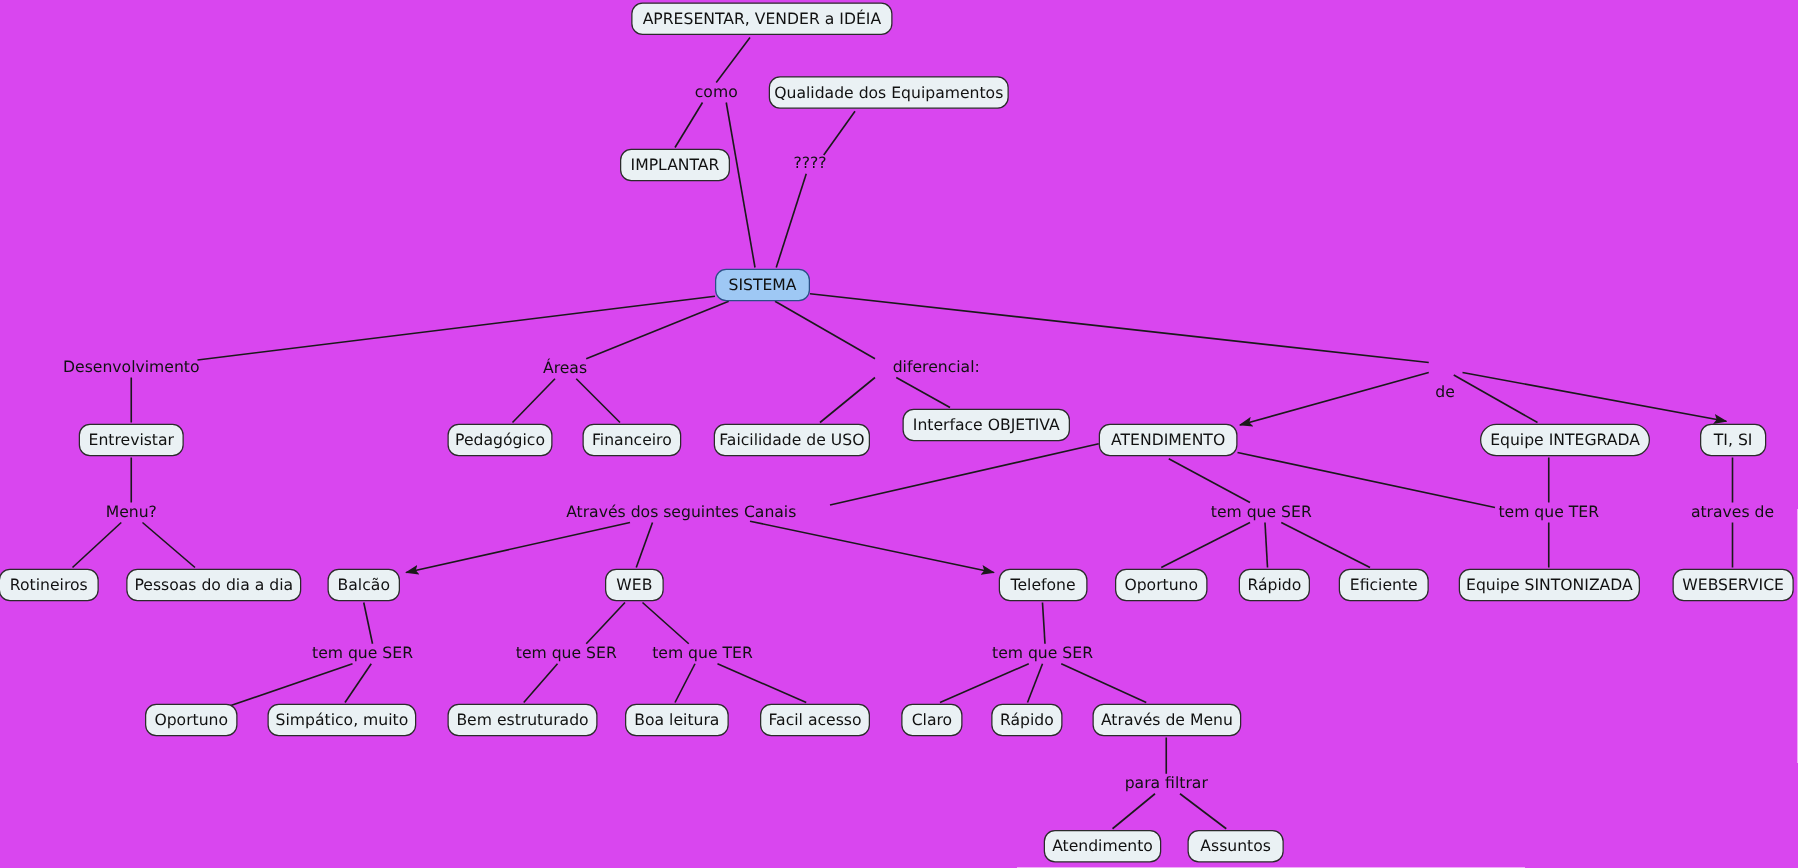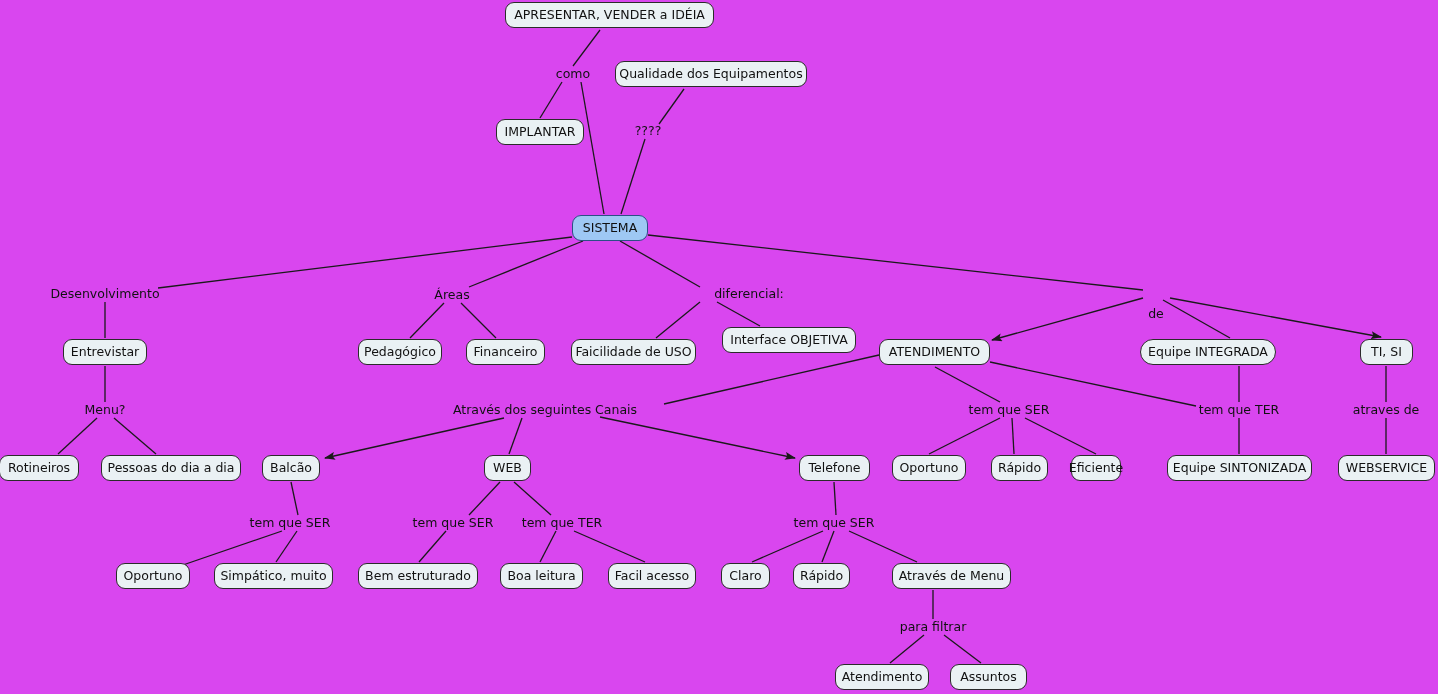--- a/index.html
+++ b/index.html
@@ -122,41 +122,41 @@
   <div id="nodes-layer">
       <div class="node" style="left: 505px; top: 2px; width: 209px;">APRESENTAR, VENDER a IDÉIA</div>
       <div class="node" style="left: 615px; top: 61px; width: 192px;">Qualidade dos Equipamentos</div>
       <div class="node" style="left: 496px; top: 119px; width: 88px;">IMPLANTAR</div>
       <div class="node accent" style="left: 572px; top: 215px; width: 76px;">SISTEMA</div>
       <div class="node" style="left: 358px; top: 339px; width: 84px;">Pedagógico</div>
       <div class="node" style="left: 466px; top: 339px; width: 79px;">Financeiro</div>
       <div class="node" style="left: 571px; top: 339px; width: 125px;">Faicilidade de USO</div>
       <div class="node" style="left: 722px; top: 327px; width: 134px;">Interface OBJETIVA</div>
       <div class="node" style="left: 879px; top: 339px; width: 111px;">ATENDIMENTO</div>
-      <div class="node" style="left: 1140px; top: 339px; width: 136px; border-radius: 13px;">Equipe INTEGRADA</div>
+      <div class="node" style="left: 1184px; top: 339px; width: 136px; border-radius: 13px;">Equipe INTEGRADA</div>
       <div class="node" style="left: 1360px; top: 339px; width: 53px;">TI, SI</div>
       <div class="node" style="left: 63px; top: 339px; width: 84px;">Entrevistar</div>
       <div class="node" style="left: -1px; top: 455px; width: 80px;">Rotineiros</div>
       <div class="node" style="left: 101px; top: 455px; width: 140px;">Pessoas do dia a dia</div>
       <div class="node" style="left: 262px; top: 455px; width: 58px;">Balcão</div>
       <div class="node" style="left: 484px; top: 455px; width: 47px;">WEB</div>
       <div class="node" style="left: 799px; top: 455px; width: 71px;">Telefone</div>
       <div class="node" style="left: 892px; top: 455px; width: 74px;">Oportuno</div>
       <div class="node" style="left: 991px; top: 455px; width: 57px;">Rápido</div>
-      <div class="node" style="left: 1071px; top: 455px; width: 50px;">Eficiente</div>
+      <div class="node" style="left: 1071px; top: 455px; width: 72px;">Eficiente</div>
       <div class="node" style="left: 1167px; top: 455px; width: 145px;">Equipe SINTONIZADA</div>
       <div class="node" style="left: 1338px; top: 455px; width: 97px;">WEBSERVICE</div>
       <div class="node" style="left: 116px; top: 563px; width: 74px;">Oportuno</div>
       <div class="node" style="left: 214px; top: 563px; width: 119px;">Simpático, muito</div>
       <div class="node" style="left: 358px; top: 563px; width: 120px;">Bem estruturado</div>
       <div class="node" style="left: 500px; top: 563px; width: 83px;">Boa leitura</div>
       <div class="node" style="left: 608px; top: 563px; width: 88px;">Facil acesso</div>
       <div class="node" style="left: 721px; top: 563px; width: 49px;">Claro</div>
       <div class="node" style="left: 793px; top: 563px; width: 57px;">Rápido</div>
-      <div class="node" style="left: 892px; top: 563px; width: 119px;">Através de Menu</div>
+      <div class="node" style="left: 874px; top: 563px; width: 119px;">Através de Menu</div>
       <div class="node" style="left: 835px; top: 664px; width: 94px;">Atendimento</div>
       <div class="node" style="left: 950px; top: 664px; width: 77px;">Assuntos</div>
     </div>
   <div id="labels-layer">
       <div class="linklabel" style="left: 573px; top: 74px;">como</div>
       <div class="linklabel" style="left: 648px; top: 131px;">????</div>
       <div class="linklabel" style="left: 105px; top: 294px;">Desenvolvimento</div>
       <div class="linklabel" style="left: 452px; top: 295px;">Áreas</div>
       <div class="linklabel" style="left: 749px; top: 294px;">diferencial:</div>
       <div class="linklabel" style="left: 1156px; top: 294px; margin-top: 20px;">de</div>

